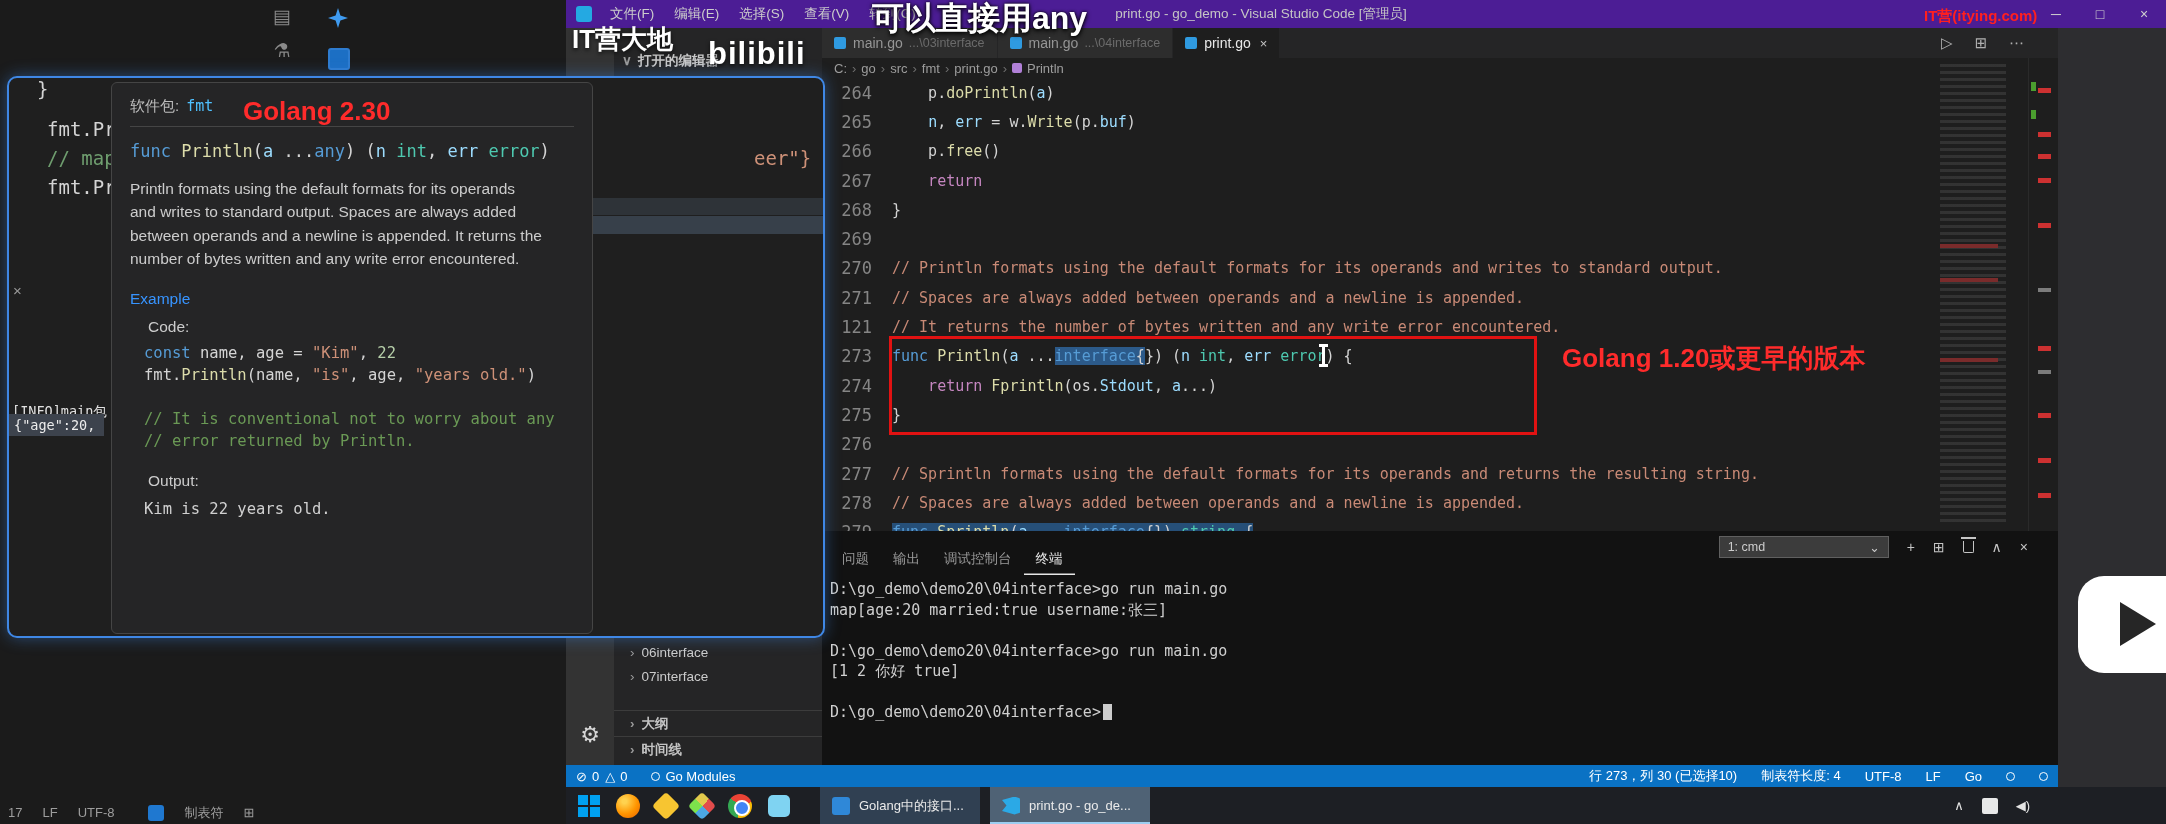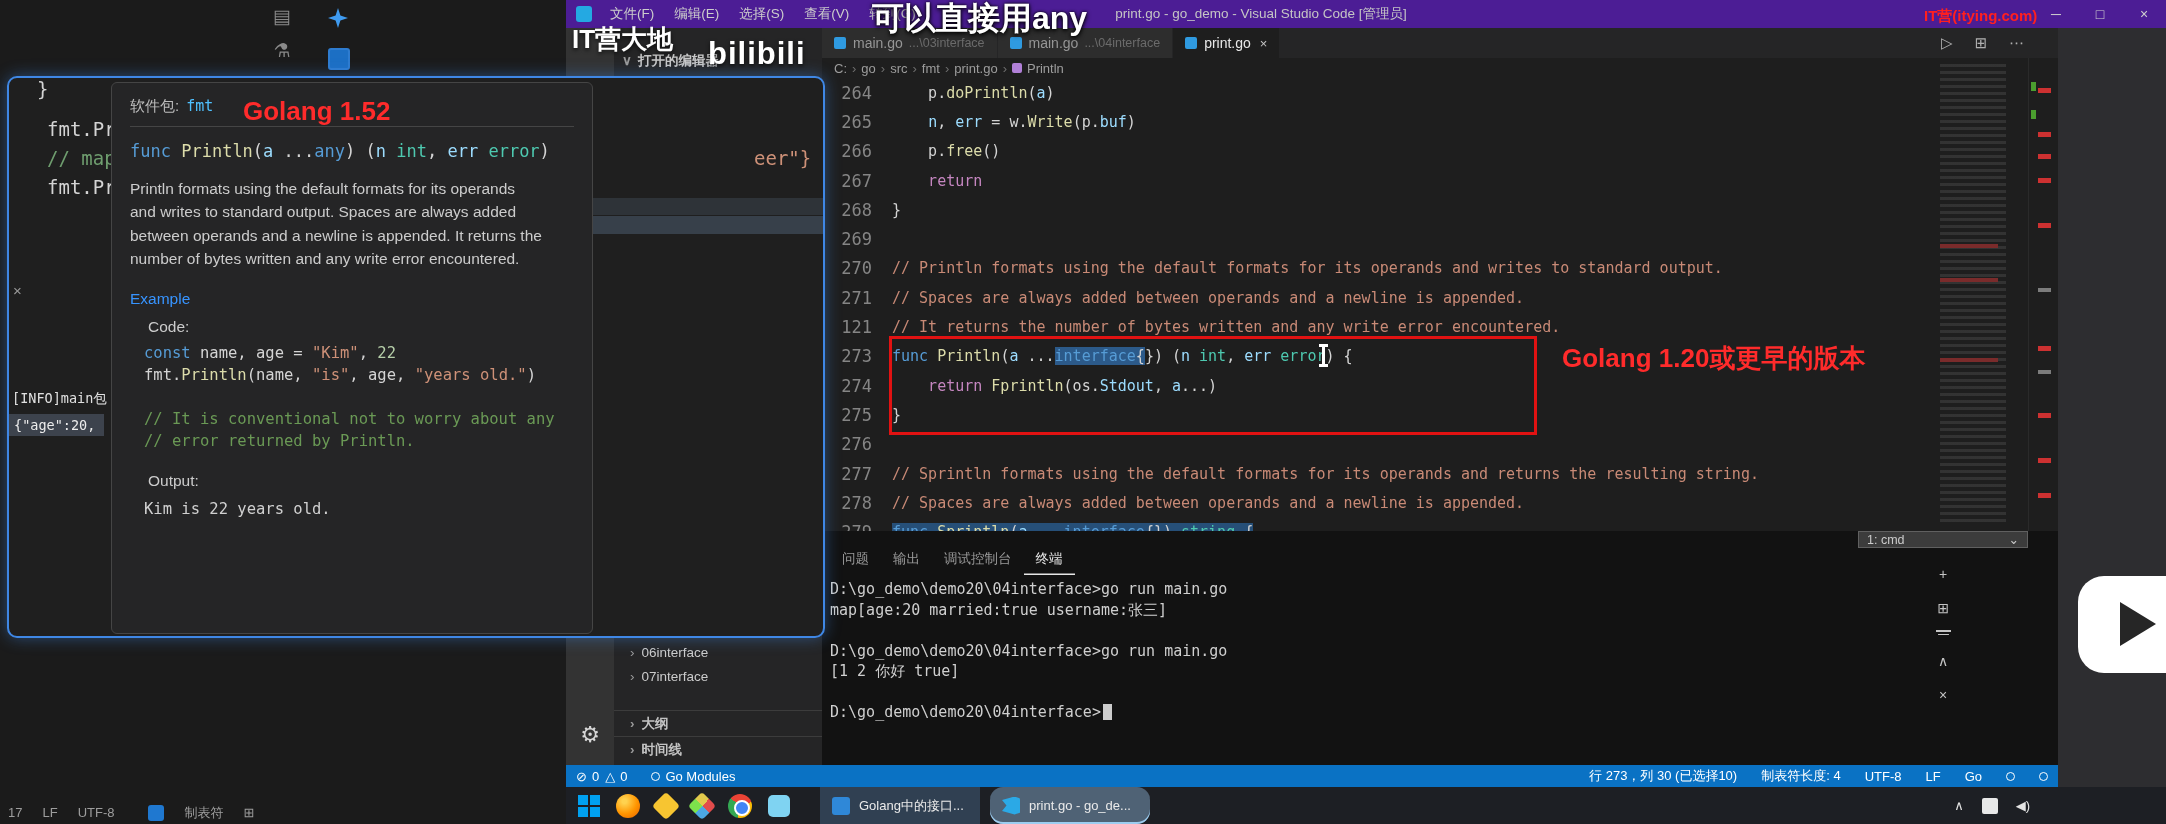--- a/index.html
+++ b/index.html
@@ -22,21 +22,21 @@
 .small-window{position:absolute;left:7px;top:76px;width:818px;height:562px;background:#1f1f1f;border:2px solid #3f87e5;border-radius:10px;box-shadow:0 0 16px rgba(63,135,229,.45);z-index:30;overflow:hidden;}
 .sw-frag{position:absolute;font-family:"DejaVu Sans Mono",monospace;font-size:19px;color:#d4d4d4;white-space:pre;}
 .sw-brace{left:28px;top:0px;}
 .sw-l1{left:38px;top:40px;}
 .sw-l2{left:38px;top:69px;color:#6f9e6f;}
 .sw-l3{left:38px;top:98px;}
 .sw-right{left:745px;top:69px;color:#ce9178;}
 .sw-row1{position:absolute;left:584px;top:120px;width:232px;height:17px;background:#2e3338;}
 .sw-row2{position:absolute;left:584px;top:138px;width:232px;height:18px;background:#37404a;}
 .sw-close{position:absolute;left:4px;top:204px;color:#9a9a9a;font-size:15px;}
-.sw-log1{position:absolute;left:3px;top:312px;font-family:"DejaVu Sans Mono",monospace;font-size:13.5px;color:#e0e0e0;}
+.sw-log1{position:absolute;left:3px;top:325px;font-family:"DejaVu Sans Mono",monospace;font-size:13.5px;color:#e0e0e0;}
 .sw-log2{position:absolute;left:0;top:336px;background:#3d434d;padding:3px 9px 3px 5px;font-family:"DejaVu Sans Mono",monospace;font-size:13.5px;color:#ececec;}
 
 .hover{position:absolute;left:102px;top:4px;width:482px;height:552px;background:#252526;border:1px solid #454545;border-radius:6px;padding:14px 18px;overflow:hidden;}
 .hv-head{display:flex;align-items:baseline;font-size:15px;color:#bdbdbd;}
 .hv-pkg{color:#4fc1ff;font-family:"DejaVu Sans Mono",monospace;margin-left:7px;}
 .hv-div{border-top:1px solid #454545;margin-top:10px;}
 .hv-sig{margin-top:14px;font-family:"DejaVu Sans Mono",monospace;font-size:17px;white-space:pre;}
 .hv-desc{margin-top:16px;font-size:15.5px;line-height:1.5;color:#cccccc;max-width:412px;}
 .hv-example{margin-top:20px;font-size:15.5px;color:#3794ff;}
 .hv-label{margin-top:10px;font-size:15.5px;color:#cccccc;margin-left:18px;}
@@ -90,21 +90,21 @@
 .mm-red{position:absolute;background:#7a2b2b;left:6px;right:30px;height:4px;}
 .scrollstrip{position:absolute;left:1462px;top:58px;width:30px;height:473px;background:#1e1e1e;border-left:1px solid #2a2a2a;}
 .sm{position:absolute;left:9px;width:13px;height:5px;background:#cd3131;}
 .smg{position:absolute;left:2px;width:5px;height:9px;background:#4b9e2f;}
 .smw{position:absolute;left:9px;width:13px;height:4px;background:#7c7c7c;}
 
 .terminal{position:absolute;left:256px;top:531px;width:1236px;height:234px;background:#121212;}
 .theader{position:absolute;left:0;top:12px;width:100%;height:32px;display:flex;align-items:center;padding-left:8px;}
 .ttab{padding:0 12px;font-size:13.5px;color:#9a9a9a;height:32px;display:flex;align-items:center;}
 .ttab.active{color:#e7e7e7;box-shadow:inset 0 -1.5px 0 #e7e7e7;}
-.tcontrols{position:absolute;right:30px;top:0;height:32px;display:flex;align-items:center;gap:18px;color:#c5c5c5;flex-direction:column;}
+.tcontrols{position:absolute;right:30px;top:0;height:32px;display:flex;align-items:center;gap:18px;color:#c5c5c5;}
 .tdrop{width:170px;height:22px;background:#3c3c3c;border:1px solid #606060;font-size:12.5px;color:#cccccc;display:flex;align-items:center;justify-content:space-between;padding:0 8px;}
 .ticon{font-size:14px;}
 .icon-trash{width:11px;height:12px;border:1.5px solid #c5c5c5;border-top:none;border-radius:0 0 2px 2px;position:relative;}
 .icon-trash::before{content:"";position:absolute;left:-3px;top:-4px;width:15px;height:2px;background:#c5c5c5;}
 .tbody{position:absolute;left:8px;top:48px;right:8px;bottom:0;font-family:"DejaVu Sans Mono",monospace;font-size:15px;line-height:20.5px;color:#cfcfcf;white-space:pre;}
 .tcursor{display:inline-block;width:9px;height:16px;background:#cccccc;margin-left:2px;vertical-align:-3px;}
 
 .statusbar{position:absolute;left:0;top:765px;width:1492px;height:22px;background:#0a72c4;display:flex;align-items:center;font-size:13px;color:#ffffff;padding:0 10px;}
 .sb-left{display:flex;align-items:center;gap:6px;}
 .sb-right{margin-left:auto;display:flex;align-items:center;gap:24px;}
@@ -120,21 +120,21 @@
 .tb-start span{background:#00a1f1;}
 .tb-circle{width:24px;height:24px;border-radius:50%;}
 .fx{background:radial-gradient(circle at 35% 30%,#ffd24f 10%,#ff9500 55%,#e66000);}
 .chrome{background:conic-gradient(from -50deg,#ea4335 0 120deg,#fbbc05 120deg 240deg,#34a853 240deg 360deg);position:relative;}
 .chrome::after{content:"";position:absolute;left:6px;top:6px;width:12px;height:12px;background:#4285f4;border:2.5px solid #fff;border-radius:50%;}
 .ydiam{width:20px;height:20px;background:#f7c531;border-radius:4px;transform:rotate(45deg);}
 .mdiam{width:20px;height:20px;border-radius:4px;transform:rotate(45deg);background:conic-gradient(#e24c4c 0 25%,#4ca7e2 25% 50%,#7de24c 50% 75%,#e2c94c 75%);}
 .bapp{width:22px;height:22px;background:#7fd3f2;border-radius:5px;}
 .twin{height:37px;display:flex;align-items:center;gap:9px;padding:0 12px;font-size:13px;color:#eaeaea;min-width:160px;}
 .twin0{background:rgba(102,150,200,.28);}
-.twin1{background:rgba(150,190,230,.42);box-shadow:inset 0 -2px 0 #9ccdf0;border-radius:13px;}
+.twin1{background:rgba(150,190,230,.42);box-shadow:inset 0 -2px 0 #9ccdf0;}
 .twin-icon{width:18px;height:18px;border-radius:3px;}
 .icon0{background:#2f88d8;}
 .icon1{background:#2ba9e6;clip-path:polygon(0 20%,70% 0,100% 10%,100% 90%,70% 100%,0 80%,25% 50%);}
 .tb-tray{position:absolute;right:136px;top:0;height:37px;display:flex;align-items:center;gap:18px;color:#e3e3e3;font-size:13px;}
 .tray-sq{width:16px;height:16px;background:#e8e8e8;border-radius:2px;}
 
 .caption{position:absolute;left:872px;top:-3px;font-size:32px;font-weight:bold;color:#ffffff;z-index:80;text-shadow:0 2px 5px #000,0 0 3px #000;}
 .brand-left{position:absolute;left:572px;top:22px;font-size:26px;font-weight:bold;color:#fff;z-index:80;text-shadow:0 2px 4px rgba(0,0,0,.7);}
 .brand-bili{position:absolute;left:708px;top:36px;font-size:31px;font-weight:bold;color:#fff;z-index:80;letter-spacing:1px;text-shadow:0 2px 4px rgba(0,0,0,.7);}
 .brand-right{position:absolute;left:1924px;top:7px;font-size:15px;font-weight:bold;color:#ff1f1f;z-index:80;}
@@ -409,18 +409,18 @@
       <span>∧</span>
       <span class="tray-sq"></span>
       <span>◀)</span>
     </div>
   </div>
 
   <div class="caption">可以直接用any</div>
   <div class="brand-left">IT营大地</div>
   <div class="brand-bili">bilibili</div>
   <div class="brand-right">IT营(itying.com)</div>
-  <div class="anno-124">Golang 1.52</div>
+  <div class="anno-124">Golang 2.30</div>
   <div class="anno-120">Golang 1.20或更早的版本</div>
   <div class="red-box"></div>
   <div class="ibeam"></div>
 
 </div>
 
 </body></html>

